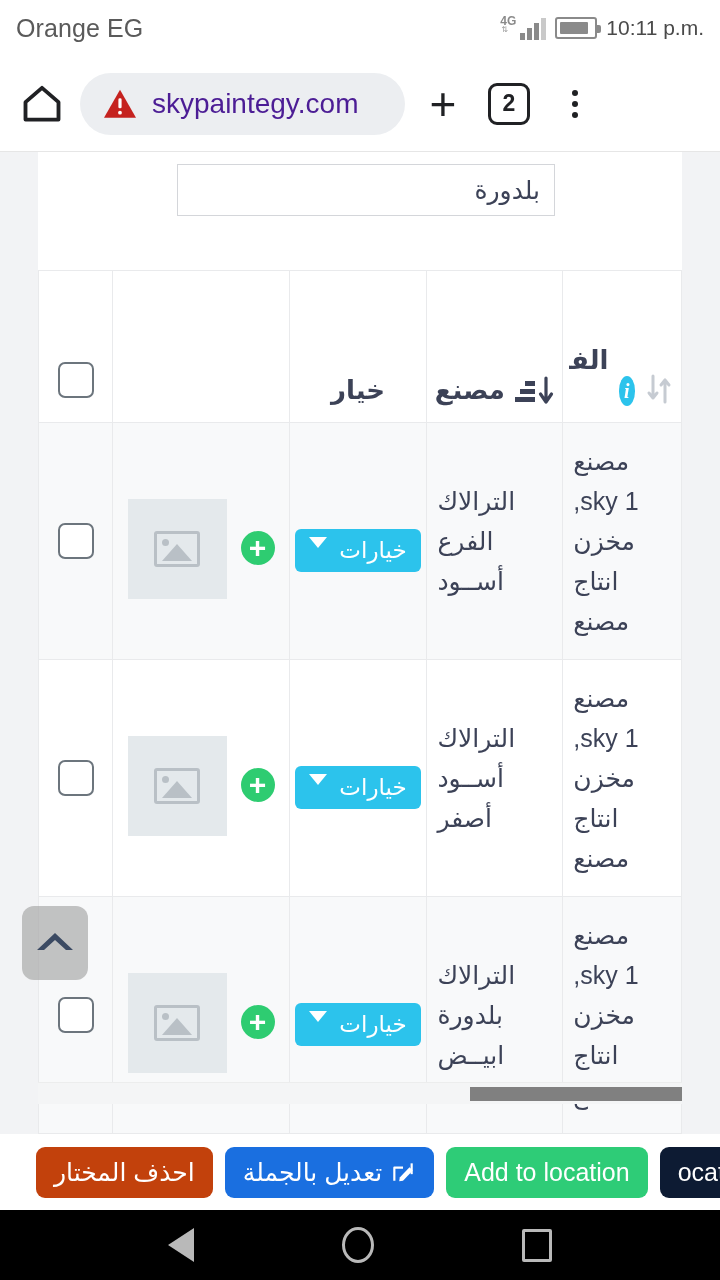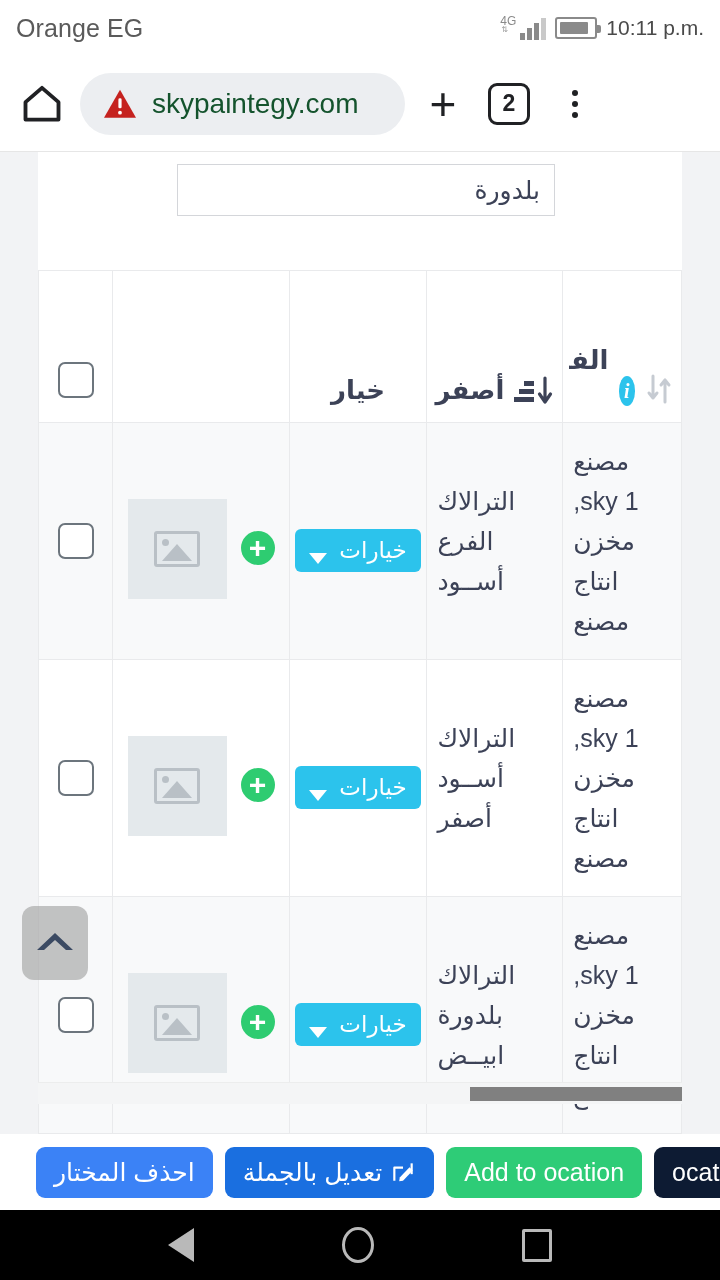--- a/index.html
+++ b/index.html
@@ -13,41 +13,41 @@
 
   
   .statusbar{
     height:56px; width:100%; background:#ffffff;
     display:flex; align-items:center; justify-content:space-between;
     padding:0 16px; direction:ltr;
   }
   .carrier{ font-size:25px; color:#5a5a5a; letter-spacing:.1px; }
   .status-right{ display:flex; align-items:center; gap:9px; }
   .sig{ display:flex; align-items:flex-end; gap:2px; height:24px; position:relative; padding-left:20px;}
-  .sig .g4{ position:absolute; left:0; top:-1px; font-size:12px; font-weight:normal; color:#8a8a8a; line-height:1;}
+  .sig .g4{ position:absolute; left:0; top:-1px; font-size:12px; font-weight:bold; color:#8a8a8a; line-height:1;}
   .sig .g4arrows{ position:absolute; left:1px; top:10px; font-size:8px; color:#9a9a9a; line-height:1;}
   .bar{ width:5px; background:#8a8a8a; }
   .bar.b1{height:7px;} .bar.b2{height:12px;} .bar.b3{height:17px;} .bar.b4{height:22px;background:#c9c9c9;}
   .battery{ width:42px;height:22px;border:2.5px solid #8a8a8a;border-radius:3px;position:relative;display:flex;align-items:center;}
   .battery::after{content:"";position:absolute;right:-6px;top:6px;width:4px;height:8px;background:#8a8a8a;border-radius:0 2px 2px 0;}
   .battery .fill{ height:12px; width:28px; background:#8a8a8a; margin-left:3px; border-radius:1px;}
   .clock{ font-size:21px; color:#4a4a4a; }
 
   
   .toolbar{
     height:96px; width:100%; background:#ffffff; direction:ltr;
     display:flex; align-items:center; padding:0 14px; gap:10px;
     border-bottom:1px solid #e6e6e6;
   }
   .home-btn{ width:56px;height:56px;display:flex;align-items:center;justify-content:center;flex:0 0 auto;}
   .omnibox{
     flex:1 1 auto; height:62px; background:#eceef1; border-radius:31px;
     display:flex; align-items:center; padding:0 22px; gap:14px; max-width:325px;
   }
-  .omnibox .url{ font-size:28px; color:#14532d; white-space:nowrap; overflow:hidden; }
+  .omnibox .url{ font-size:28px; color:#4c1d95; white-space:nowrap; overflow:hidden; }
   .tb-icon{ width:56px;height:56px;display:flex;align-items:center;justify-content:center;flex:0 0 auto;}
   .plus-glyph{ font-size:46px; color:#202124; line-height:1; font-weight:300;}
   .tabcount{
     width:42px;height:42px;border:3px solid #202124;border-radius:9px;
     display:flex;align-items:center;justify-content:center;font-size:23px;font-weight:bold;color:#202124;
   }
   .kebab{ display:flex;flex-direction:column;gap:5px;align-items:center;}
   .kebab i{ width:6px;height:6px;border-radius:50%;background:#202124;display:block;}
 
   
@@ -98,21 +98,21 @@
   tbody tr{ height:237px; }
   tbody tr.alt td{ background:#f8f9fa; }
   tbody tr td{ background:#ffffff; }
   .cell-txt{
     font-size:25px; line-height:40px; color:#3c4257; text-align:left;
     padding:8px 10px; direction:rtl;
   }
   .opt-cell{ display:flex; align-items:flex-start; justify-content:center; padding-top:18px; height:100%;}
   .btn-options{
     background:#2cc3ec; color:#ffffff; border:none; border-radius:6px;
-    font-size:23px; padding:8px 14px; display:flex; align-items:flex-end; gap:12px;
+    font-size:23px; padding:8px 14px; display:flex; align-items:flex-start; gap:12px;
     direction:rtl; cursor:pointer; font-family:"Liberation Sans","DejaVu Sans",sans-serif;
   }
   .caret{ width:0;height:0;border-left:9px solid transparent;border-right:9px solid transparent;border-top:11px solid #ffffff; }
 
   .img-cell{ display:flex; align-items:flex-start; justify-content:center; gap:14px; padding-top:16px; height:100%; direction:ltr;}
   .plus-circle{
     width:34px;height:34px;border-radius:50%;background:#2ecc71;color:#fff;
     display:flex;align-items:center;justify-content:center;font-size:30px;line-height:1;font-weight:bold;
     margin-top:32px; cursor:pointer;
   }
@@ -150,21 +150,21 @@
     position:absolute; left:0; right:0; bottom:70px; height:76px;
     background:#ffffff; display:flex; flex-direction:row-reverse; align-items:center;
     gap:12px; padding:0 36px; overflow:hidden;
   }
   .abtn{
     border:none; border-radius:9px; color:#ffffff; font-size:25px;
     padding:11px 18px; white-space:nowrap; cursor:pointer; flex:0 0 auto;
     display:flex; align-items:center; gap:8px;
     font-family:"Liberation Sans","DejaVu Sans",sans-serif;
   }
-  .abtn.red{ background:#3b82f6; }
+  .abtn.red{ background:#c2410c; }
   .abtn.blue{ background:#1a6fe0; direction:rtl;justify-content:space-between; }
   .abtn.green{ background:#2ecc77; direction:ltr; }
   .abtn.dark{ background:#0d1b33; direction:ltr; margin-right:-58px;}
   .pencil{ display:inline-block; width:26px;height:26px; position:relative;}
   .pencil svg{ display:block; }
 
   
   .navbar{
     position:absolute; left:0; right:0; bottom:0; height:70px; background:#000000;
     display:flex; align-items:center; justify-content:center; gap:148px; direction:ltr;
@@ -250,21 +250,21 @@
                   <span class="sort-updown">
                     <svg width="30" height="34" viewBox="0 0 30 34">
                       <path d="M8 4 L8 26 M8 26 L4 21 M8 26 L12 21" stroke="#c6cbd2" stroke-width="3" fill="none" stroke-linecap="round"></path>
                       <path d="M20 30 L20 8 M20 8 L16 13 M20 8 L24 13" stroke="#c6cbd2" stroke-width="3" fill="none" stroke-linecap="round"></path>
                     </svg>
                   </span>
                 </div>
               </th>
               <th>
                 <div class="th-inner">
-                  <span class="th-label">أصفر</span>
+                  <span class="th-label">مصنع</span>
                   <span class="sort-amount">
                     <svg width="17" height="30" viewBox="0 0 17 30">
                       <path d="M8 2 L8 24 M8 26 L2.5 18 M8 26 L13.5 18" stroke="#3c4257" stroke-width="3.2" fill="none" stroke-linecap="round"></path>
                     </svg>
                     <span class="stack">
                         <i class="w1"></i>
                         <i class="w2"></i>
                         <i class="w3"></i>
                       </span>
                   </span>
@@ -412,21 +412,21 @@
       <span class="pencil">
         <svg width="26" height="26" viewBox="0 0 24 24" fill="none" stroke="#ffffff" stroke-width="2" stroke-linejoin="round">
           <path d="M4 20 L4 8 L12 8"></path>
             <path d="M20 4 L20 14"></path>
           <path d="M9 17 L18 7.5 L21 10.5 L12 20 L8.5 20.5 Z" fill="#ffffff" stroke="none"></path>
         </svg>
       </span>
       <span>تعديل بالجملة</span>
     </button>
     <button class="abtn green">
-      <span>Add to ocation</span>
+      <span>Add to location</span>
     </button>
     <button class="abtn dark">
       <span>ocation</span>
     </button>
   </div>
 
   <div class="navbar">
     <span class="nav-back"></span>
     <span class="nav-home"></span>
     <span class="nav-recent"></span>

